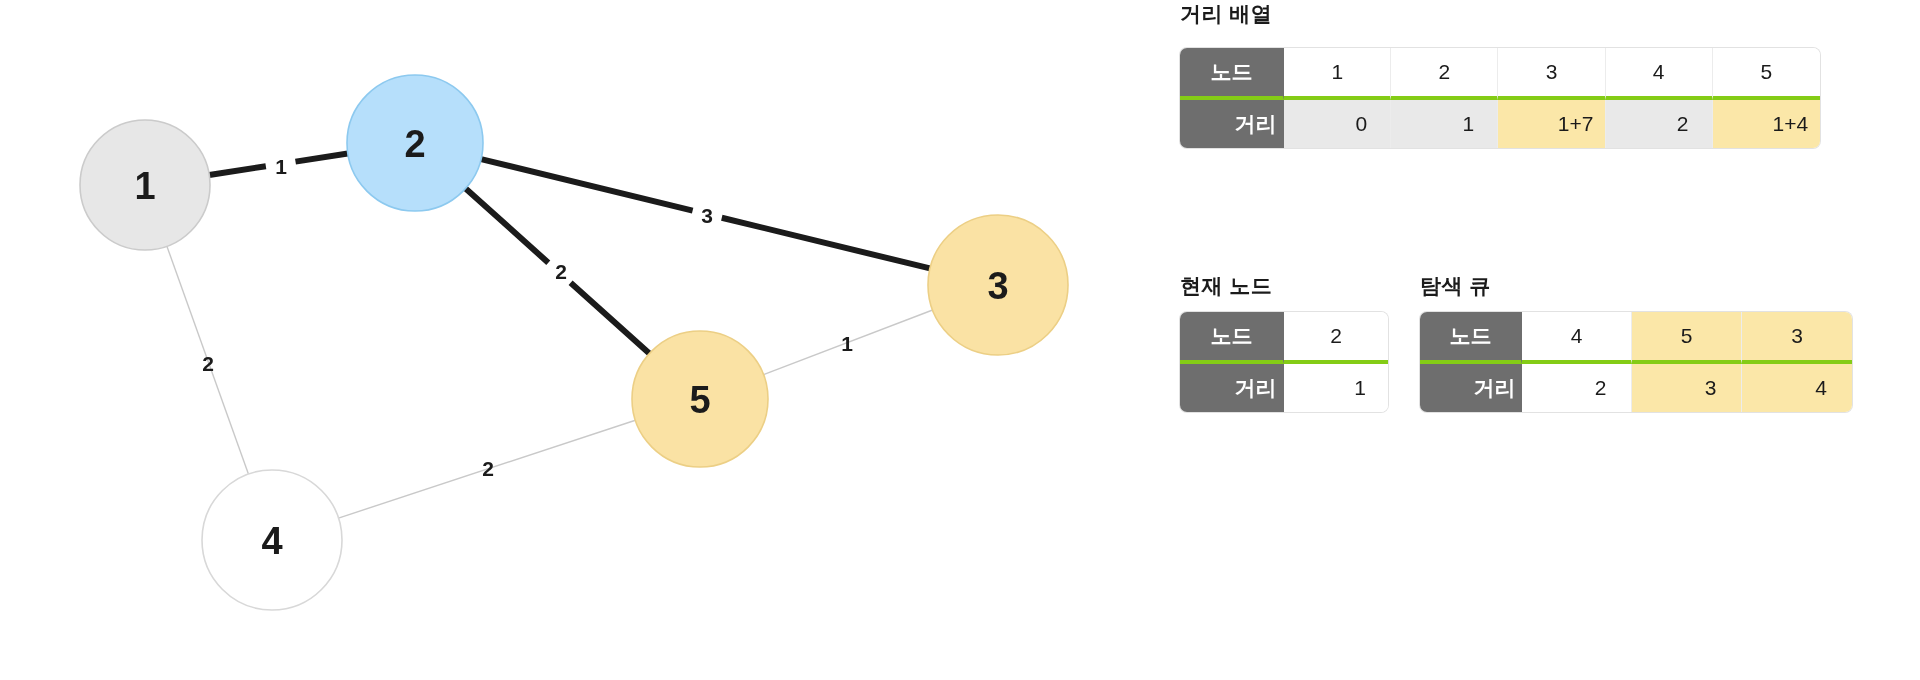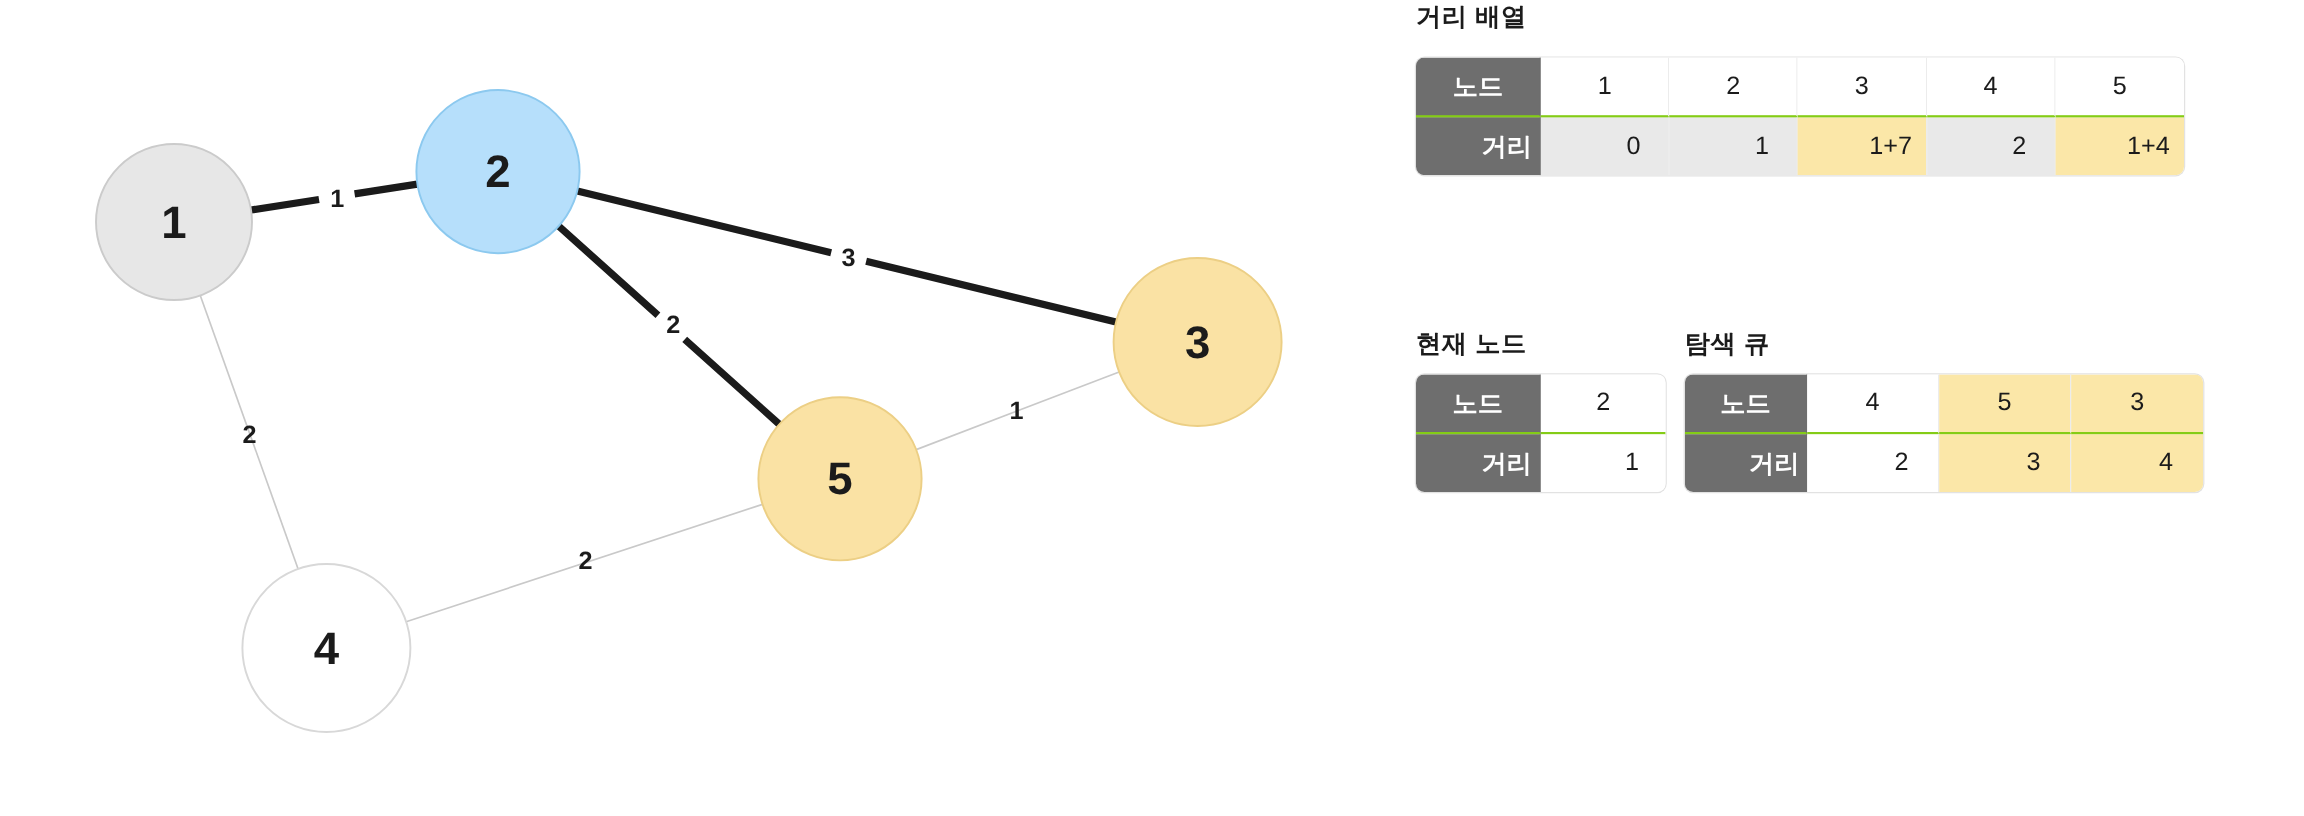--- a/index.html
+++ b/index.html
@@ -81,21 +81,21 @@
     box-shadow: 0 0 0 1px #e2e2e2;
     background: #ffffff;
   }
   .tbl td {
     height: 48px;
     text-align: center;
     vertical-align: middle;
     font-size: 21px;
     color: #1b1b1b;
     border-right: 1px solid #ececec;
-    border-bottom: 2px solid #84cc16;
+    border-bottom: 4px solid #84cc16;
     background: #ffffff;
     padding: 0;
   }
   .tbl tr:last-child td { border-bottom: none; padding-left: 48px; }
   .tbl td:last-child { border-right: none; }
   .rowhead {
     background: #6e6e6e !important;
     color: #ffffff !important;
     font-weight: bold;
     font-size: 20px;
@@ -119,21 +119,21 @@
     position: absolute;
     left: 0;
     top: 272px;
   }
   #current-table { width: 208px; }
   #current-table col.c-head { width: 104px; }
   #current-table col.c-val  { width: 104px; }
 
   #queue-wrap {
     position: absolute;
-    left: 224px;
+    left: 240px;
     top: 272px;
   }
   #queue-table { width: 432px; }
   #queue-table col.c-head { width: 102px; }
   #queue-table col.c-val  { width: 110px; }
 </style>
 </head>
 <body>
 
 <div id="stage">

